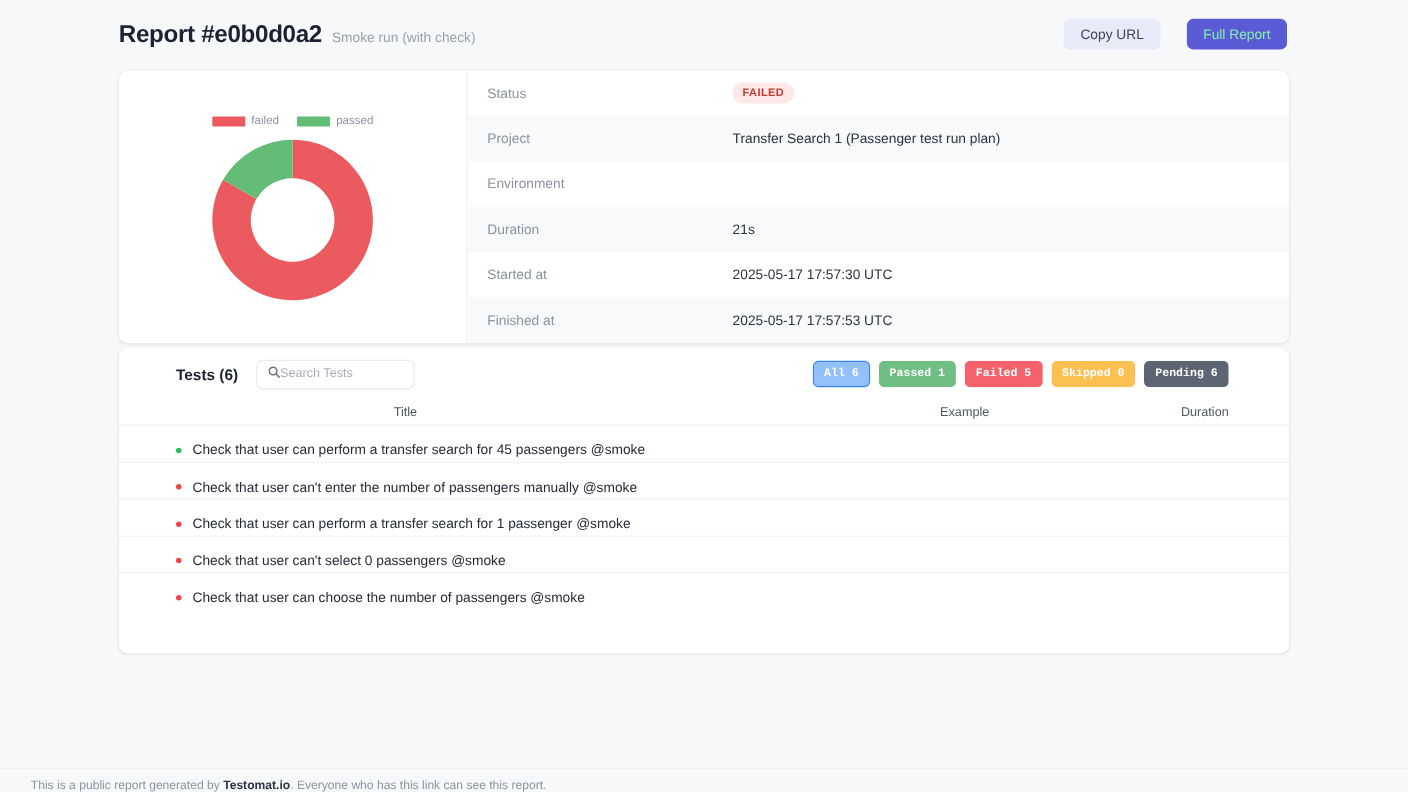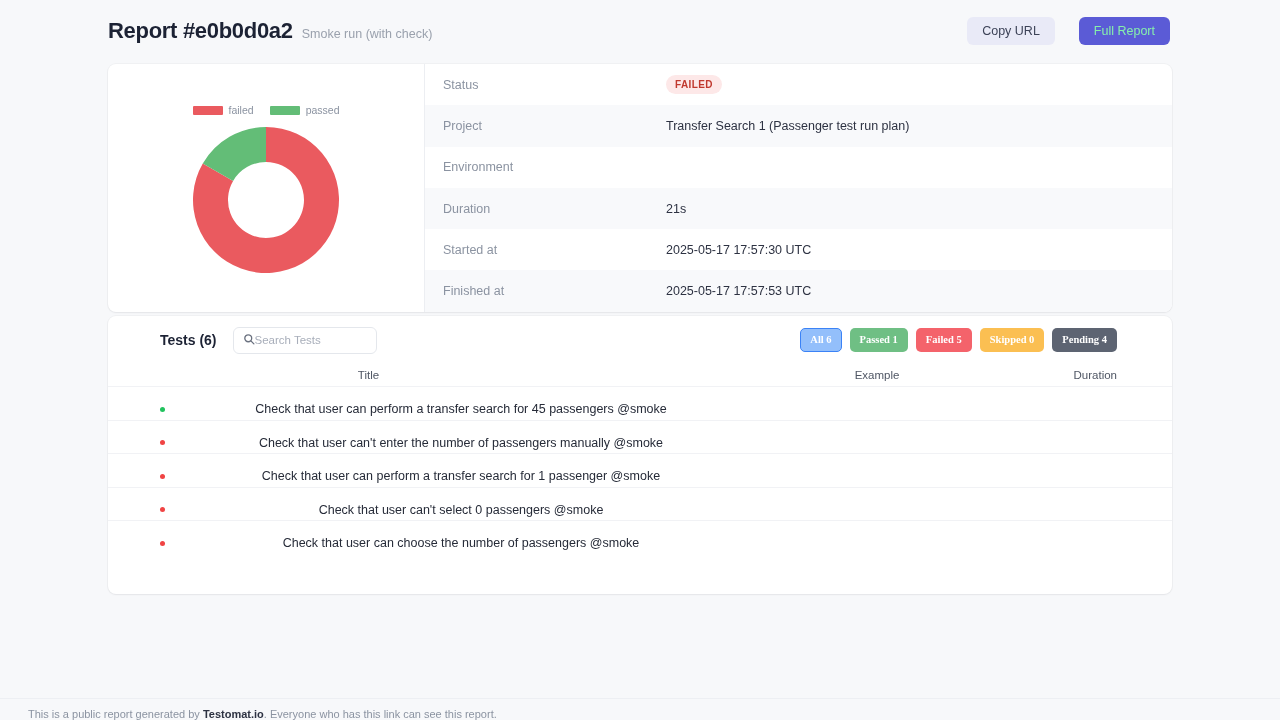--- a/index.html
+++ b/index.html
@@ -74,38 +74,38 @@
   }
   .search-input {
     border: none; outline: none; font-size: 11.5px; font-family: inherit;
     color: #3c4257; width: 100%; background: transparent;
   }
   .search-input::placeholder { color: #a8aeba; }
   .filters { margin-left: auto; display: flex; align-items: center; gap: 8px; }
   .pill {
     border: 1px solid transparent; border-radius: 5px; cursor: pointer;
     font-size: 10.5px; font-weight: bold; color: #ffffff;
-    padding: 6px 9px; line-height: 1; font-family: Liberation Serif, serif; white-space: nowrap;
+    padding: 6px 9px; line-height: 1; font-family: Liberation Mono, monospace; white-space: nowrap;
   }
   .pill.all     { background: #93bffb; border-color: #3b82f6; }
   .pill.passed  { background: #6fbf84; }
   .pill.failed  { background: #f4636b; }
   .pill.skipped { background: #fbbf52; }
   .pill.pending { background: #5d6472; }
 
   
   .tests-table { width: 100%; }
   .th-row { display: flex; align-items: center; height: 22px; padding: 0 55px 0 52px; }
   .th { font-size: 11.5px; color: #4f5664; }
   .th-title    { flex: 1 1 auto; text-align: center; padding-right: 170px; }
   .th-example  { width: 260px; flex: 0 0 260px; text-align: center; }
   .th-duration { width: 110px; flex: 0 0 110px; text-align: right; }
   .test-row {
     display: flex; align-items: center; height: 33.5px;
-    padding: 12px 55px 0 52px; border-top: 1px solid #f1f2f5; text-align: center;
+    padding: 12px 55px 0 52px; border-top: 1px solid #f1f2f5;
   }
   .test-row:first-of-type { border-top: 1px solid #f1f2f5; }
   .status-dot { width: 5px; height: 5px; border-radius: 50%; flex: 0 0 5px; margin-right: 10px; }
   .dot-passed { background: #21c25e; }
   .dot-failed { background: #f04444; }
   .test-title { font-size: 12.5px; color: #262b38; flex: 1 1 auto; }
   .test-example { width: 260px; flex: 0 0 260px; font-size: 12.5px; color: #262b38; }
   .test-duration { width: 110px; flex: 0 0 110px; font-size: 12.5px; color: #262b38; text-align: right; }
 
   
@@ -192,21 +192,21 @@
             <line x1="10.5" y1="10.5" x2="14.5" y2="14.5" stroke-linecap="round"></line>
           </svg>
         </span>
         <input class="search-input" type="text" placeholder="Search Tests" style="">
       </div>
       <div class="filters" id="filters">
           <button class="pill all" aria-pressed="true">All 6</button>
           <button class="pill passed">Passed 1</button>
           <button class="pill failed">Failed 5</button>
           <button class="pill skipped">Skipped 0</button>
-          <button class="pill pending">Pending 4</button>
+          <button class="pill pending">Pending 6</button>
         </div>
     </div>
 
     <div class="tests-table">
       <div class="th-row">
         <span class="th th-title">Title</span>
         <span class="th th-example">Example</span>
         <span class="th th-duration">Duration</span>
       </div>
       <div id="test-rows">

